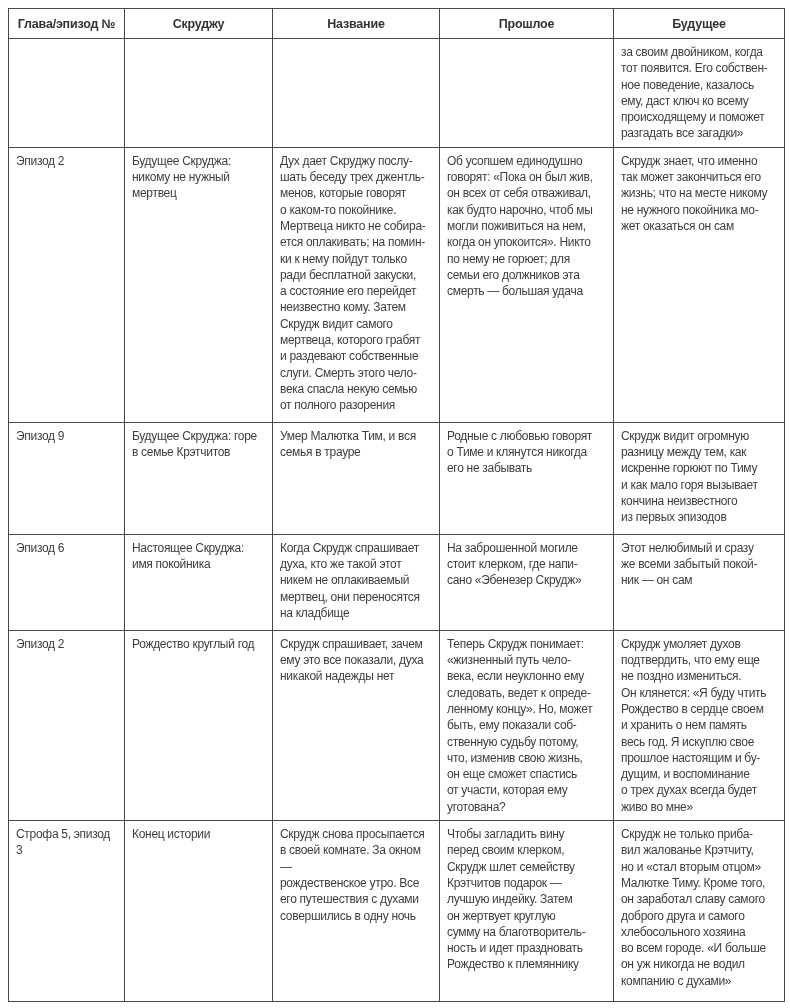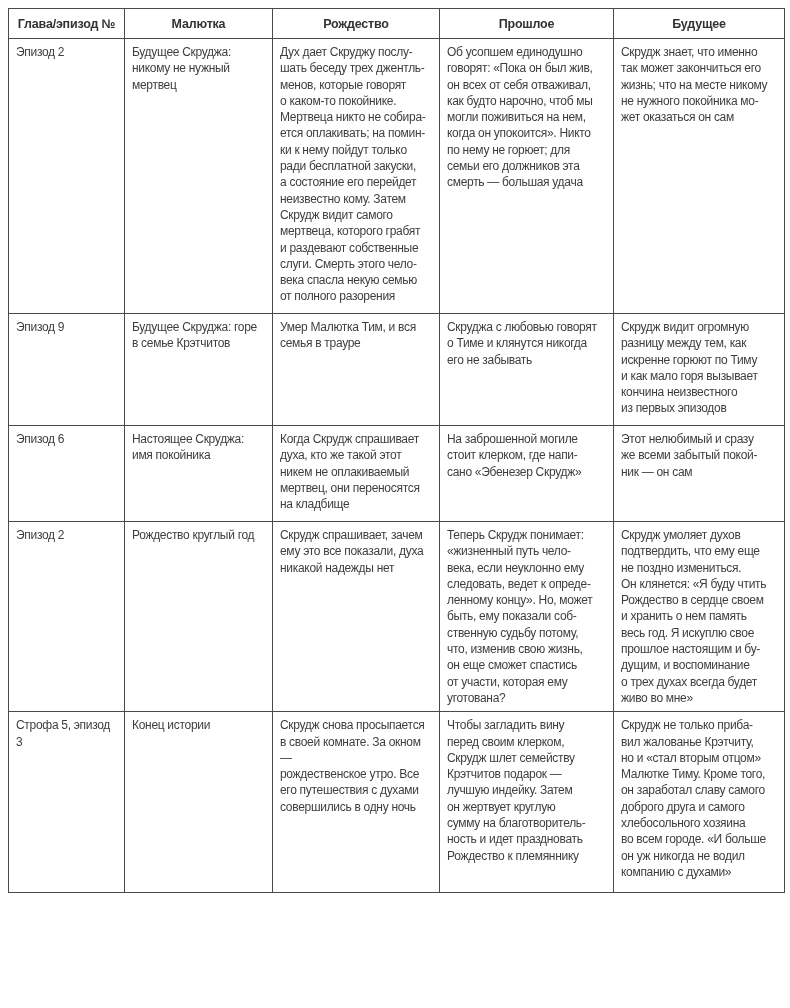--- a/index.html
+++ b/index.html
@@ -49,27 +49,39 @@
     <colgroup>
       <col style="width:116px">
       <col style="width:148px">
       <col style="width:167px">
       <col style="width:174px">
       <col style="width:171px">
     </colgroup>
     <thead>
       <tr>
         <th>Глава/эпизод №</th>
-        <th>Малютка</th>
-        <th>Рождество</th>
+        <th>Скруджу</th>
+        <th>Название</th>
         <th>Прошлое</th>
         <th>Будущее</th>
       </tr>
     </thead>
     <tbody>
+      <tr style="height:106px">
+        <td></td>
+        <td></td>
+        <td></td>
+        <td></td>
+        <td>за своим двойником, когда
+тот появится. Его собствен-
+ное поведение, казалось
+ему, даст ключ ко всему
+происходящему и поможет
+разгадать все загадки»</td>
+      </tr>
       <tr style="height:275px">
         <td>Эпизод 2</td>
         <td>Будущее Скруджа:
 никому не нужный
 мертвец</td>
         <td>Дух дает Скруджу послу-
 шать беседу трех джентль-
 менов, которые говорят
 о каком-то покойнике.
 Мертвеца никто не собира-
@@ -98,21 +110,21 @@
 жизнь; что на месте никому
 не нужного покойника мо-
 жет оказаться он сам</td>
       </tr>
       <tr style="height:112px">
         <td>Эпизод 9</td>
         <td>Будущее Скруджа: горе
 в семье Крэтчитов</td>
         <td>Умер Малютка Тим, и вся
 семья в трауре</td>
-        <td>Скруджа с любовью говорят
+        <td>Родные с любовью говорят
 о Тиме и клянутся никогда
 его не забывать</td>
         <td>Скрудж видит огромную
 разницу между тем, как
 искренне горюют по Тиму
 и как мало горя вызывает
 кончина неизвестного
 из первых эпизодов</td>
       </tr>
       <tr style="height:96px">

